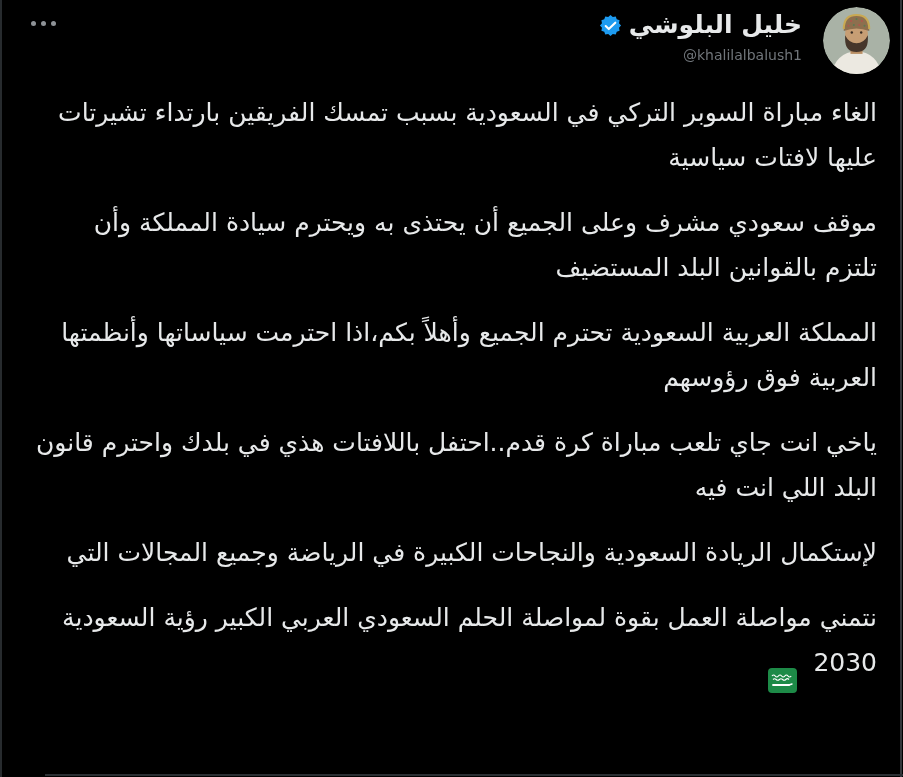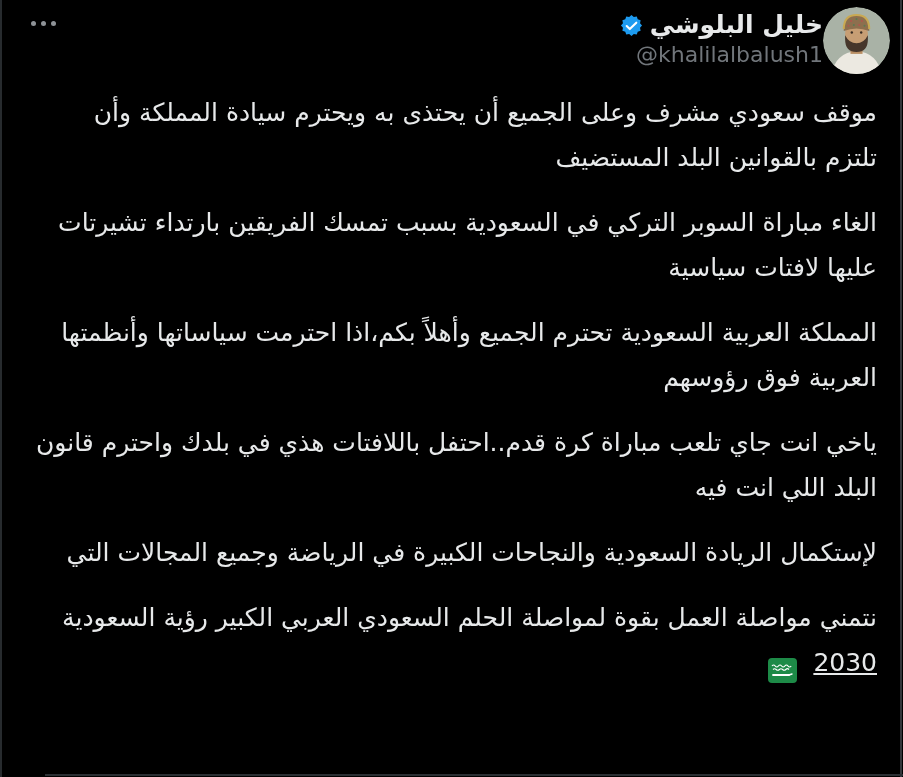--- a/index.html
+++ b/index.html
@@ -29,20 +29,21 @@
     position: absolute; left: 45px; right: 0; bottom: 1px; height: 2px;
     background: #2b2f33;
   }
   
   .header {
     position: absolute;
     top: 7px;
     right: 13px;
     display: flex;
     direction: rtl;
+    gap: 21px;
     align-items: flex-start;
   }
   .avatar {
     width: 67px; height: 67px;
     border-radius: 50%;
     overflow: hidden;
     flex: 0 0 auto;
     cursor: pointer;
   }
   .author-block {
@@ -61,21 +62,21 @@
     color: #e7e9ea;
     font-size: 25px;
     font-weight: bold;
     line-height: 30px;
     white-space: nowrap;
     cursor: pointer;
   }
   .badge { width: 23px; height: 23px; display: inline-block; }
   .author-handle {
     color: #71767b;
-    font-size: 22px;
+    font-size: 14px;
     line-height: 26px;
     margin-top: 2px;
     direction: ltr;
     cursor: pointer;
   }
   
   .more-btn {
     position: absolute;
     top: 18px;
     left: 28px;
@@ -102,23 +103,22 @@
     line-height: 45px;
     overflow: hidden;
   }
   .paragraph { margin: 0; }
   .paragraph + .paragraph { margin-top: 20px; }
   .line { white-space: nowrap; }
   .year-unit {
     direction: ltr;
     unicode-bidi: isolate;
     display: inline-flex;
-    align-items: center;
+    align-items: flex-end;
     gap: 16px;
-    text-decoration: underline;
   }
   .flag { width: 29px; height: 25px; display: inline-block; position: relative; top: 2px; }
 </style>
 </head>
 <body>
 
 <div class="tweet">
 
   <div class="edge-left"></div>
   <div class="edge-right"></div>
@@ -163,26 +163,26 @@
             <path d="M7 12.6l3.2 3.1L17 9.1" stroke="#ffffff" stroke-width="2.2" fill="none" stroke-linecap="round" stroke-linejoin="round"></path>
           </svg>
         </span>
       </div>
       <div class="author-handle">@khalilalbalush1</div>
     </div>
   </div>
 
   <div class="body-text">
     <div class="paragraph">
+      <div class="line">الغاء مباراة السوبر التركي في السعودية بسبب تمسك الفريقين بارتداء تشيرتات</div>
+      <div class="line">عليها لافتات سياسية</div>
+    </div>
+    <div class="paragraph">
       <div class="line">موقف سعودي مشرف وعلى الجميع أن يحتذى به ويحترم سيادة المملكة وأن</div>
       <div class="line">تلتزم بالقوانين البلد المستضيف</div>
-    </div>
-    <div class="paragraph">
-      <div class="line">الغاء مباراة السوبر التركي في السعودية بسبب تمسك الفريقين بارتداء تشيرتات</div>
-      <div class="line">عليها لافتات سياسية</div>
     </div>
     <div class="paragraph">
       <div class="line">المملكة العربية السعودية تحترم الجميع وأهلاً بكم،اذا احترمت سياساتها وأنظمتها</div>
       <div class="line">العربية فوق رؤوسهم</div>
     </div>
     <div class="paragraph">
       <div class="line">ياخي انت جاي تلعب مباراة كرة قدم..احتفل باللافتات هذي في بلدك واحترم قانون</div>
       <div class="line">البلد اللي انت فيه</div>
     </div>
     <div class="paragraph">

